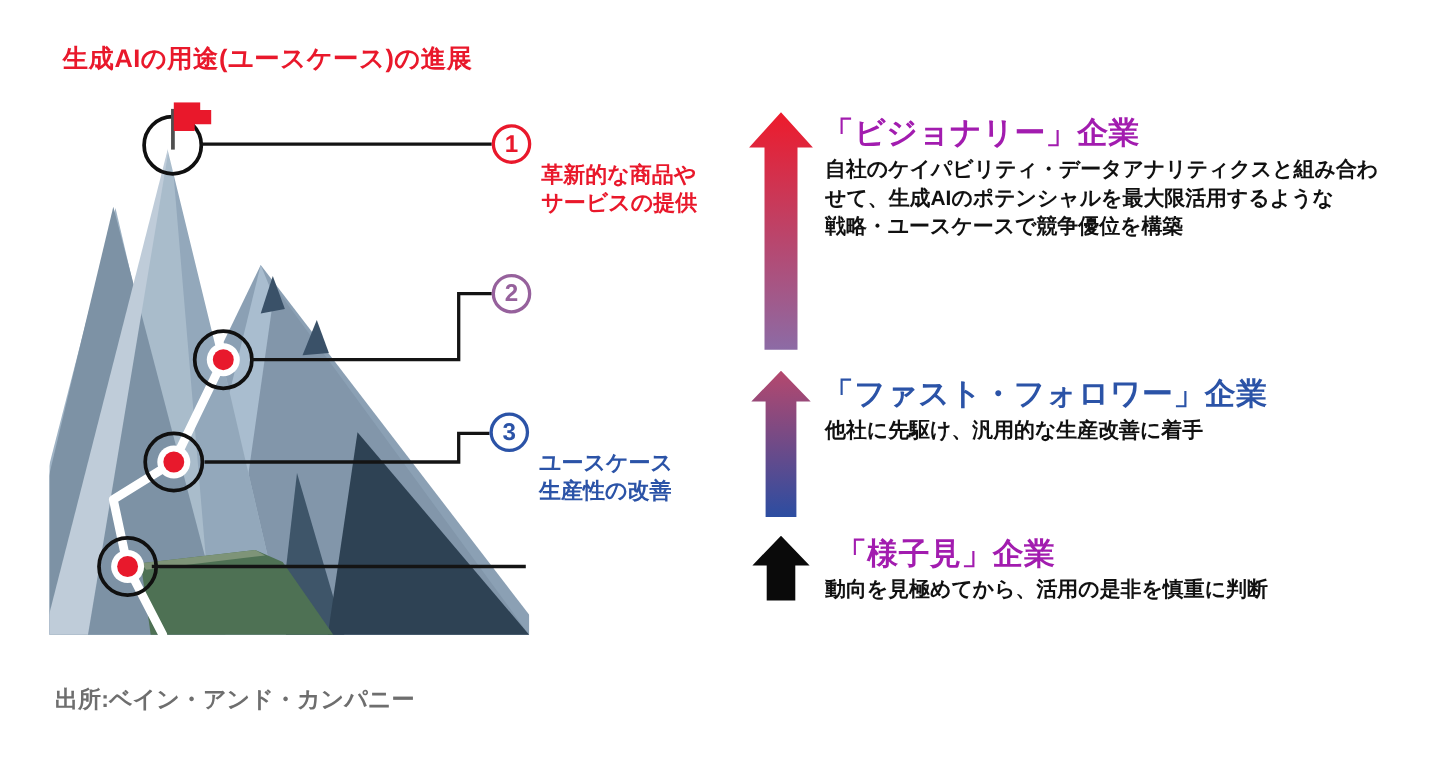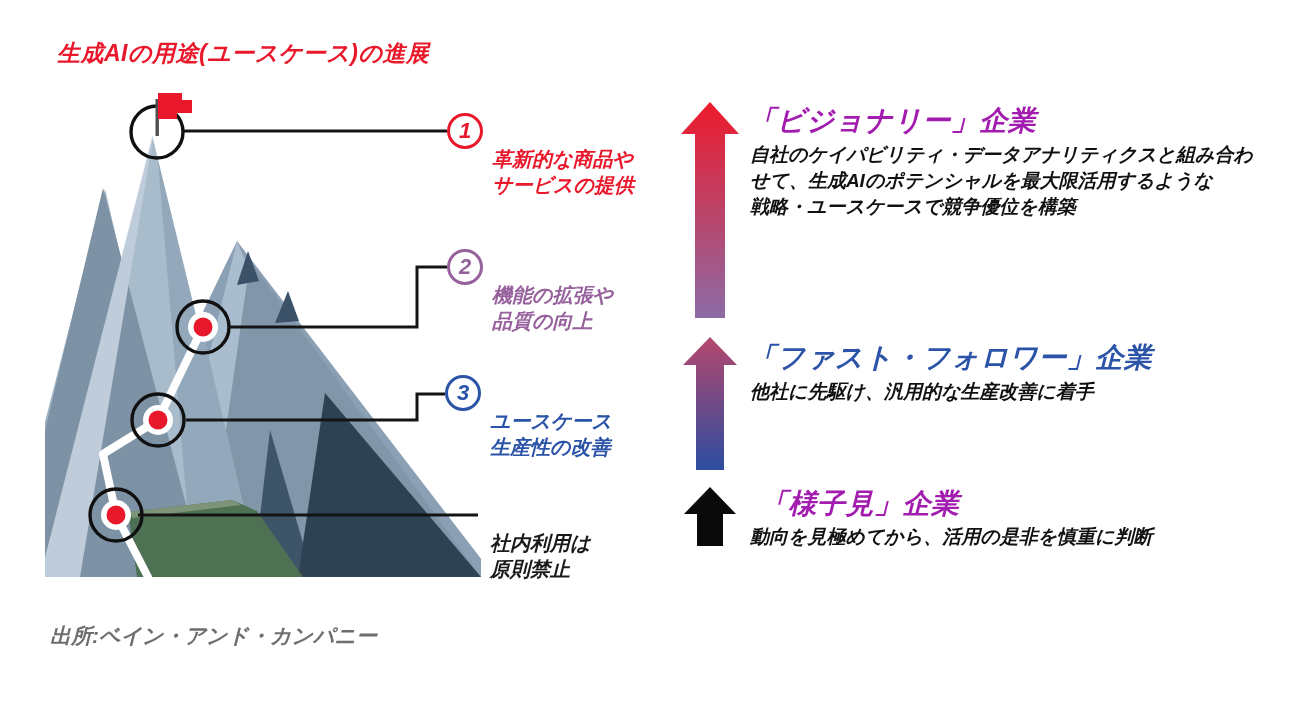--- a/index.html
+++ b/index.html
@@ -1,18 +1,18 @@
 <!DOCTYPE html>
 <html><head>
 <meta charset="utf-8">
 <style>
   html,body{margin:0;padding:0;background:#fff;}
   .canvas{
     position:relative;width:1293px;height:702px;background:#ffffff;
-    font-family:"Liberation Sans","DejaVu Sans",sans-serif;overflow:hidden;font-style:italic;
+    font-family:"Liberation Sans","DejaVu Sans",sans-serif;overflow:hidden;
   }
   .abs{position:absolute;}
   .prelines{white-space:pre-line;}
   
   .diagram-title{left:57px;top:38px;font-size:23px;font-weight:700;color:#E9182B;letter-spacing:.5px;}
   
   .mountain-wrap{left:45px;top:93px;width:436px;height:486px;}
   
   .overlay{left:0;top:0;width:1300px;height:702px;pointer-events:none;}
   
@@ -109,31 +109,27 @@
 
   <div class="abs uc-circle uc1" style="left:447px;top:113px;">
     <span>1</span>
   </div>
   <div class="abs uc-text uc1 prelines" style="left:492px;top:108px;">革新的な商品や
 サービスの提供</div>
 
   <div class="abs uc-circle uc2" style="left:447px;top:249px;">
     <span>2</span>
   </div>
-  <div class="abs uc-text uc2 prelines" style="left:492px;top:244px;">機能の拡張や
-品質の向上</div>
 
   <div class="abs uc-circle uc3" style="left:445px;top:375px;">
     <span>3</span>
   </div>
   <div class="abs uc-text uc3 prelines" style="left:490px;top:370px;">ユースケース
 生産性の改善</div>
 
-  <div class="abs uc-text uc4 prelines" style="left:490px;top:492px;">社内利用は
-原則禁止</div>
 
   <div class="abs tier-name" style="left:748px;top:102px;">「ビジョナリー」企業</div>
   <div class="abs tier-desc prelines" style="left:750px;top:142px;">自社のケイパビリティ・データアナリティクスと組み合わ
 せて、生成AIのポテンシャルを最大限活用するような
 戦略・ユースケースで競争優位を構築</div>
 
   <div class="abs tier-name blue" style="left:748px;top:339px;">「ファスト・フォロワー」企業</div>
   <div class="abs tier-desc prelines" style="left:750px;top:379px;">他社に先駆け、汎用的な生産改善に着手</div>
 
   <div class="abs tier-name" style="left:760px;top:485px;">「様子見」企業</div>

